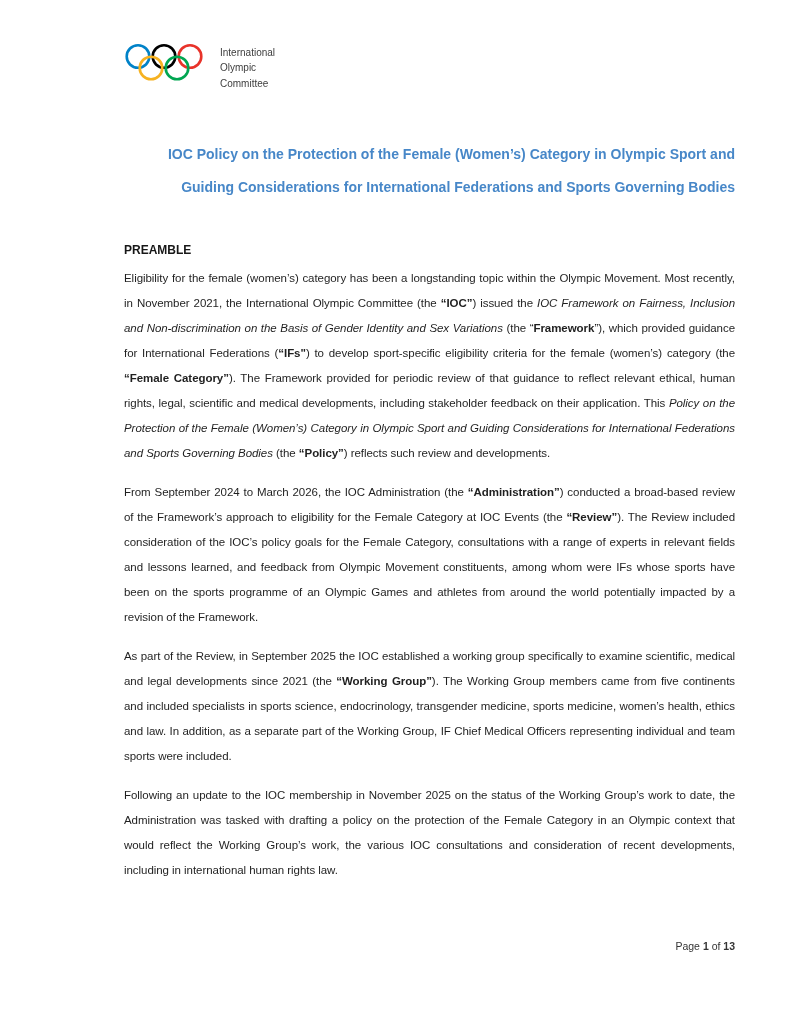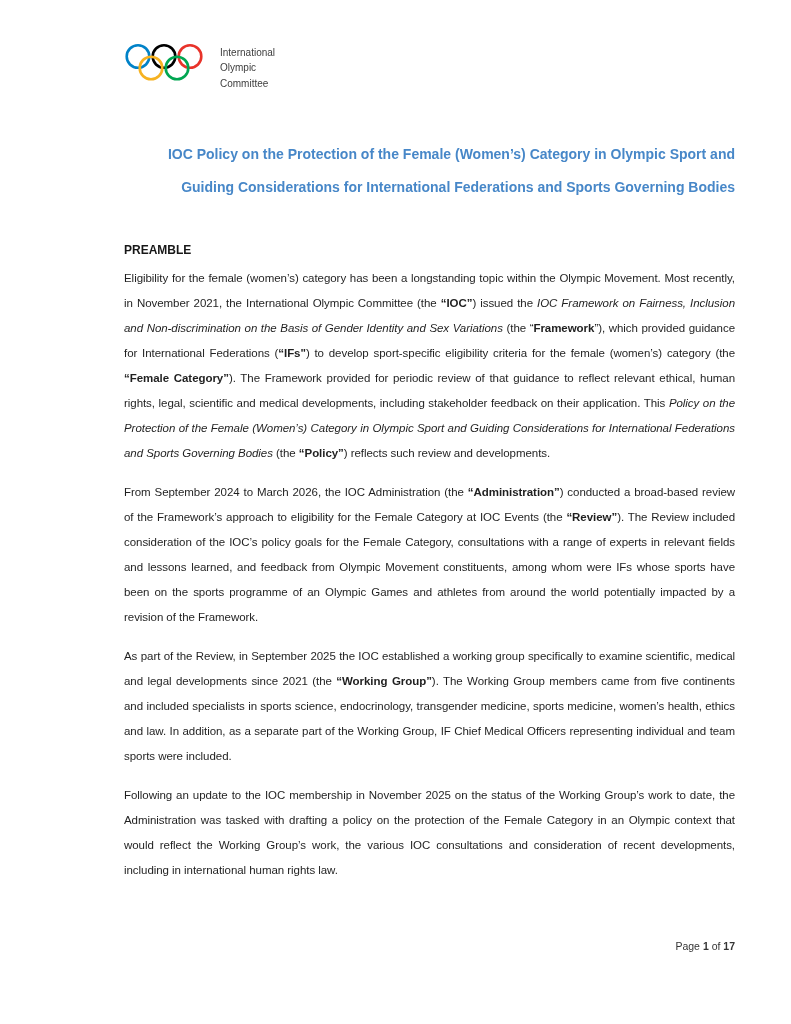--- a/index.html
+++ b/index.html
@@ -84,14 +84,14 @@
 
     <h2 class="section-heading first">PREAMBLE</h2>
     <p class="body"><span>Eligibility for the female (women’s) category has been a longstanding topic within the Olympic Movement. Most recently, in November 2021, the International Olympic Committee (the </span><span class="b">“IOC”</span><span>) issued the </span><span class="i">IOC Framework on Fairness, Inclusion and Non-discrimination on the Basis of Gender Identity and Sex Variations</span><span> (the “</span><span class="b">Framework</span><span>”), which provided guidance for International Federations (</span><span class="b">“IFs"</span><span>) to develop sport-specific eligibility criteria for the female (women’s) category (the </span><span class="b">“Female Category”</span><span>). The Framework provided for periodic review of that guidance to reflect relevant ethical, human rights, legal, scientific and medical developments, including stakeholder feedback on their application. This </span><span class="i">Policy on the Protection of the Female (Women’s) Category in Olympic Sport and Guiding Considerations for International Federations and Sports Governing Bodies</span><span> (the </span><span class="b">“Policy”</span><span>) reflects such review and developments.</span></p>
 
     <p class="body"><span>From September 2024 to March 2026, the IOC Administration (the </span><span class="b">“Administration”</span><span>) conducted a broad-based review of the Framework’s approach to eligibility for the Female Category at IOC Events (the </span><span class="b">“Review”</span><span>). The Review included consideration of the IOC’s policy goals for the Female Category, consultations with a range of experts in relevant fields and lessons learned, and feedback from Olympic Movement constituents, among whom were IFs whose sports have been on the sports programme of an Olympic Games and athletes from around the world potentially impacted by a revision of the Framework.</span></p>
     <p class="body"><span>As part of the Review, in September 2025 the IOC established a working group specifically to examine scientific, medical and legal developments since 2021 (the </span><span class="b">“Working Group”</span><span>). The Working Group members came from five continents and included specialists in sports science, endocrinology, transgender medicine, sports medicine, women’s health, ethics and law. In addition, as a separate part of the Working Group, IF Chief Medical Officers representing individual and team sports were included.</span></p>
     <p class="body"><span>Following an update to the IOC membership in November 2025 on the status of the Working Group’s work to date, the Administration was tasked with drafting a policy on the protection of the Female Category in an Olympic context that would reflect the Working Group’s work, the various IOC consultations and consideration of recent developments, including in international human rights law.</span></p>
 
   </div>
 
-  <div class="footer"><span>Page </span><span class="b">1</span><span> of </span><span class="b">17</span></div>
+  <div class="footer"><span>Page </span><span class="b">1</span><span> of </span><span class="b">13</span></div>
 </div>
 
 </body></html>

